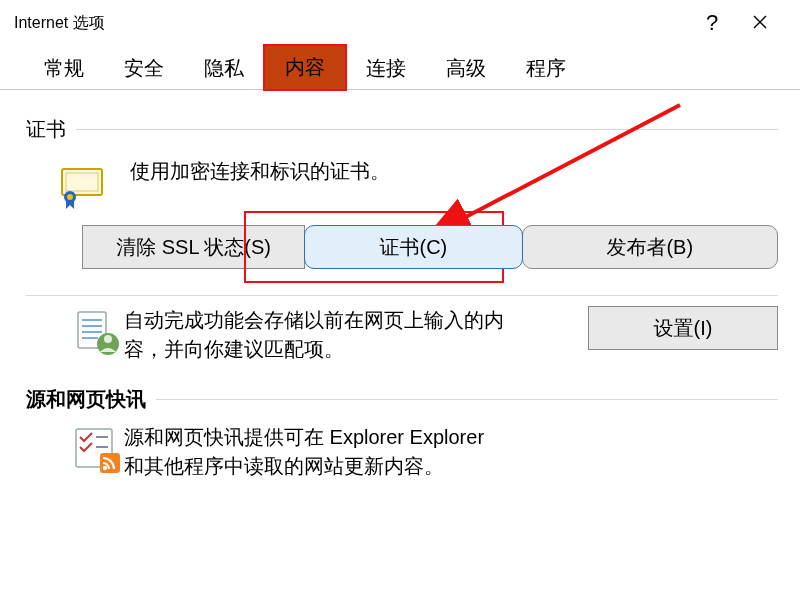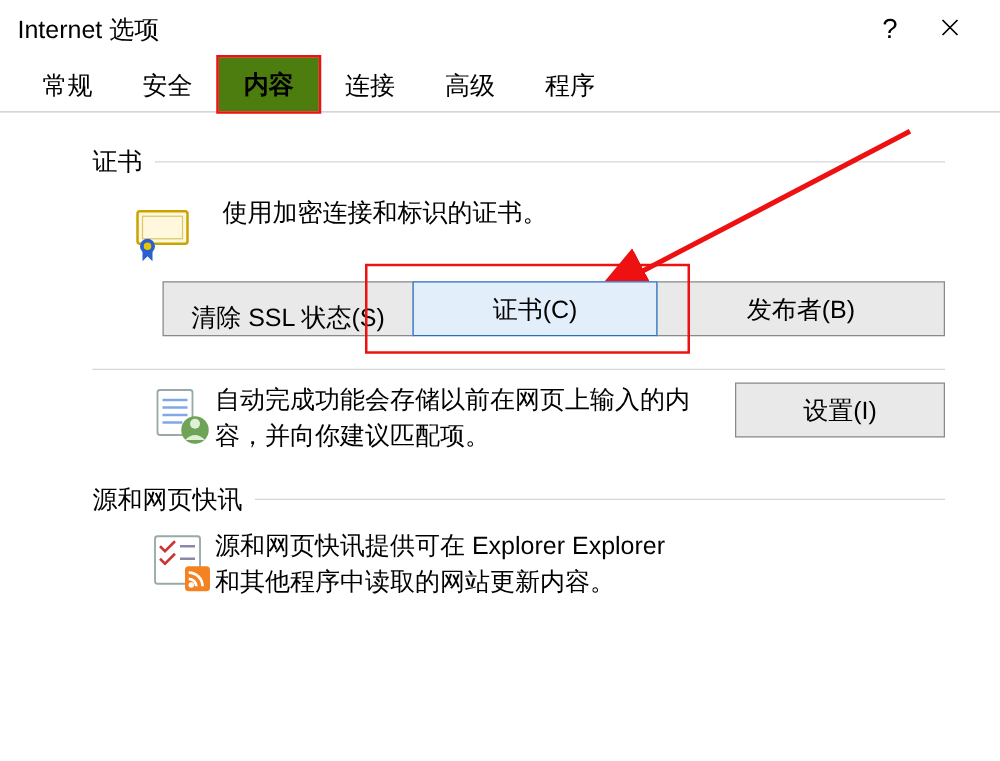--- a/index.html
+++ b/index.html
@@ -14,36 +14,36 @@
   }
 
   
   .titlebar {
     position: relative;
     height: 46px;
     display: flex;
     align-items: center;
     padding: 0 16px 0 14px;
   }
-  .titlebar .title { font-size: 20px; }
+  .titlebar .title { font-size: 16px; }
   .titlebar .title-gap { flex: 1; }
   .titlebar .help-btn,
   .titlebar .close-btn {
     width: 48px; height: 46px;
     display: flex; align-items: center; justify-content: center;
     font-size: 22px;
     cursor: default;
   }
   .close-btn svg { width: 16px; height: 16px; }
 
   
   .tabstrip {
     display: flex;
     align-items: flex-end;
-    padding-left: 14px;
+    padding-left: 24px;
     height: 44px;
     position: relative;
   }
   .tabstrip::after {  
     content: "";
     position: absolute;
     left: 0; right: 0; bottom: 0;
     height: 1px;
     background: #c8c8c8;
   }
@@ -51,33 +51,31 @@
     position: relative;
     padding: 8px 20px 8px;
     font-size: 20px;
     color: #000;
     z-index: 1;
     cursor: default;
   }
   .tab.active {
     border: 1px solid #c8c8c8;
     border-bottom: 1px solid #fff;
-    background: #4d7c0f;
+    background: #c2410c;
     z-index: 2;
-    font-weight: bold;
   }
   .tab.highlight-box {  
     outline: 2px solid #e11;
     outline-offset: -1px;
   }
 
   
   .panel {
-    padding: 14px 44px 0 26px;
-    margin-left: 48px;
+    padding: 14px 22px 0 26px;
   }
 
   
   .group-heading {
     display: flex;
     align-items: center;
     gap: 10px;
     margin-top: 12px;
   }
   .group-heading .label {
@@ -118,25 +116,25 @@
     height: 44px;
     border: 1px solid #8a8a8a;
     background: #e9e9e9;
     font-size: 20px;
     display: flex;
     align-items: center;
     justify-content: center;
     cursor: default;
     user-select: none;
   }
-  .btn + .btn { margin-left: -1px; }  
-  .btn.w-clear   { width: 235px; align-items: flex-end; }
+  .btn + .btn { margin-left: -1px; border-radius: 10px; }  
+  .btn.w-clear   { width: 235px; }
   .btn.w-cert    { width: 230px; }
   .btn.w-pub     { width: 270px; }
-  .btn.w-settings{ width: 168px; }
+  .btn.w-settings{ width: 190px; }
   .btn.hover {
     background: #e3eefb;
     border-color: #2a6fc0;
     position: relative;
     z-index: 2;
   }
   .cert-highlight { 
     position: absolute;
     border: 2px solid #e11;
     pointer-events: none;
@@ -179,20 +177,21 @@
       <svg viewBox="0 0 16 16">
           <path d="M2 2 L14 14 M14 2 L2 14" stroke="#000" stroke-width="1.4" fill="none"></path>
         </svg>
     </span>
   </div>
 </div>
 
 <div class="tabstrip">
   <div class="tab"><span>常规</span></div>
   <div class="tab"><span>安全</span></div>
+  <div class="tab"><span>隐私</span></div>
   <div class="tab active highlight-box"><span>内容</span></div>
   <div class="tab"><span>连接</span></div>
   <div class="tab"><span>高级</span></div>
   <div class="tab"><span>程序</span></div>
 </div>
 
 <div class="panel panel-wrap">
 
   <div class="group-heading">
     <span class="label">证书</span>
@@ -253,21 +252,21 @@
       </svg>
     </span>
     <span class="section-text">自动完成功能会存储以前在网页上输入的内容，并向你建议匹配项。</span>
     <div class="btn-col">
       <div class="btn w-settings">
         <span>设置(I)</span>
       </div>
     </div>
   </div>
 
-  <div class="group-heading" style="margin-top:22px;">
+  <div class="group-heading" style="margin-top:22px;font-weight:bold;">
     <span class="label">源和网页快讯</span>
     <span class="rule"></span>
   </div>
 
   <div class="row-with-right-button">
     <span class="section-icon">
       <svg viewBox="0 0 52 52">
         <rect x="4" y="6" width="36" height="38" rx="2" fill="#fff" stroke="#9aa" stroke-width="1.5"></rect>
         <polyline points="8,14 12,18 20,10" fill="none" stroke="#c33" stroke-width="2"></polyline>
         <polyline points="8,24 12,28 20,20" fill="none" stroke="#c33" stroke-width="2"></polyline>

